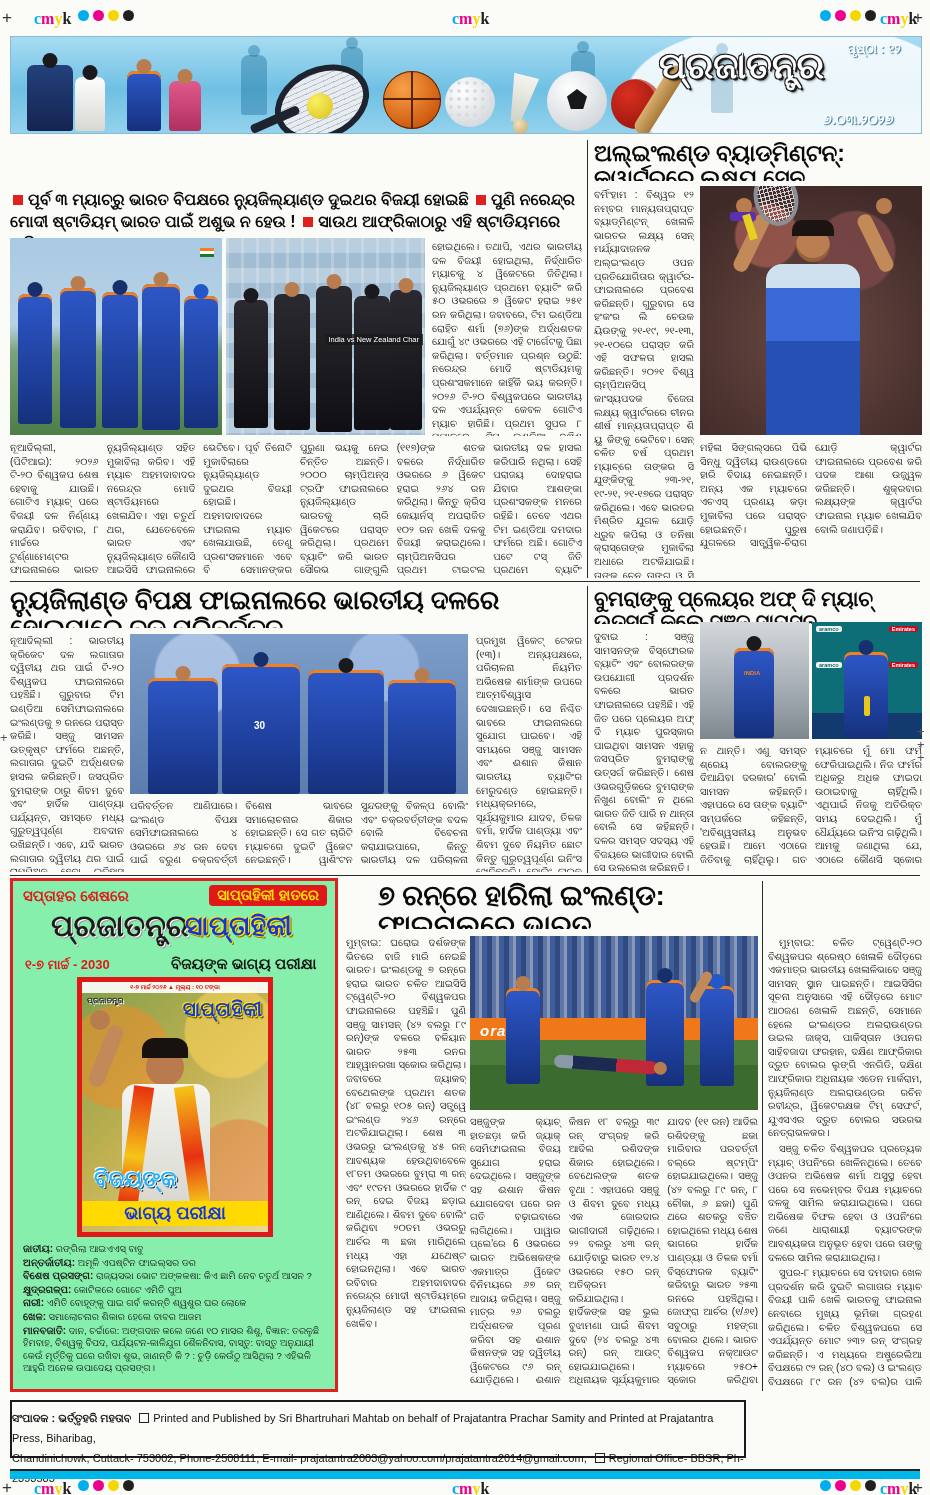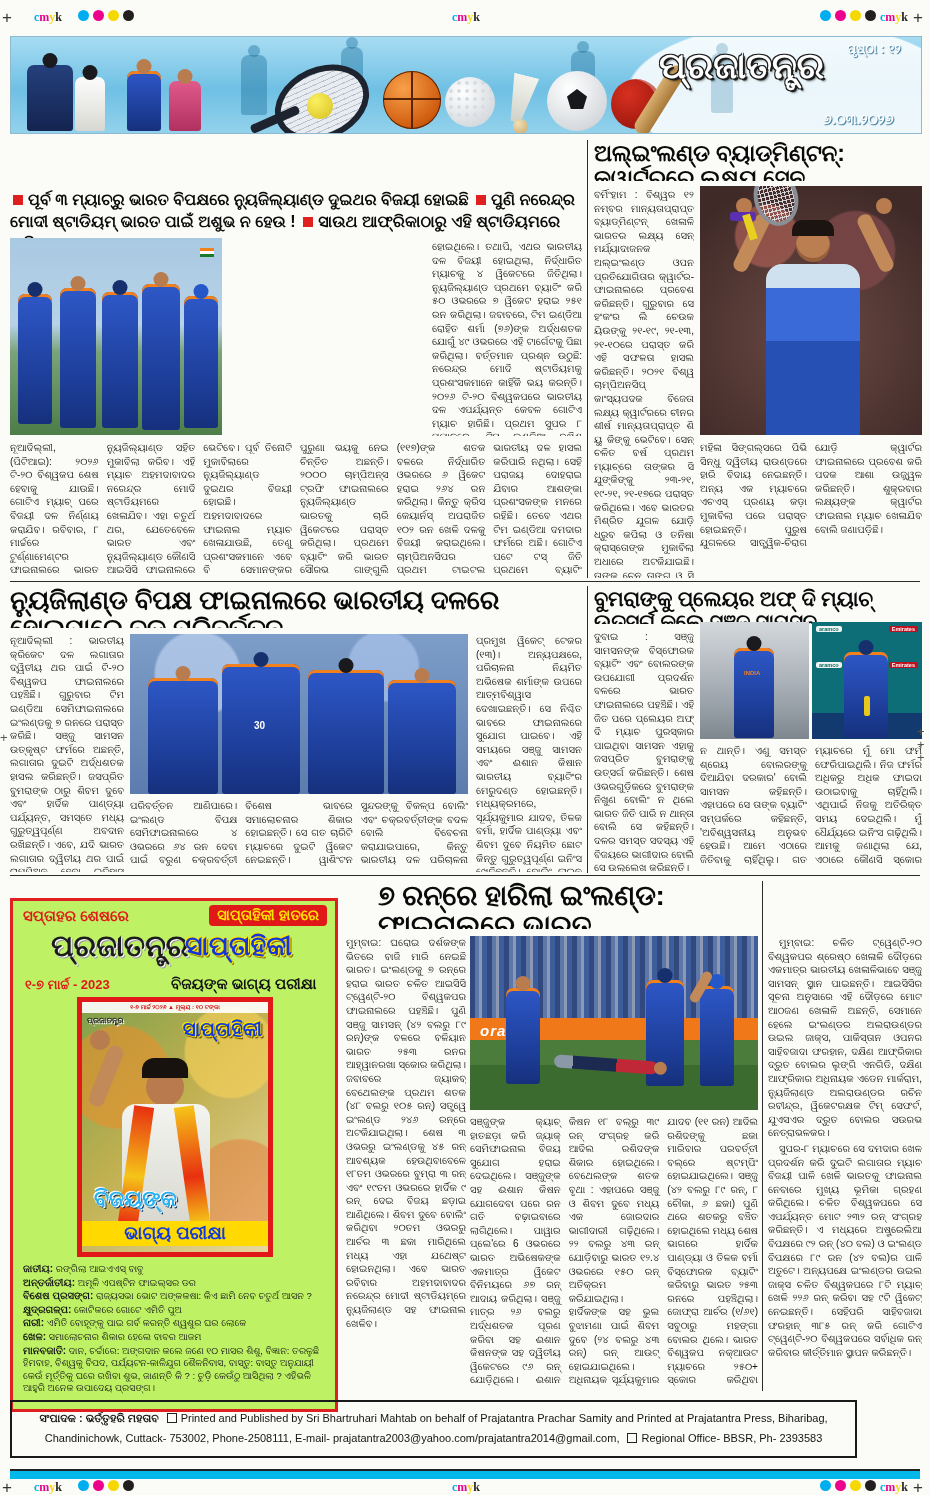--- a/index.html
+++ b/index.html
@@ -1,20 +1,20 @@
 <!DOCTYPE html>
 <html><head>
 <meta charset="utf-8">
 <style>
   html,body{margin:0;padding:0;background:#e8e8e4;}
   #page{position:relative;width:930px;height:1495px;background:#fbfbf7;margin:0 auto;
         font-family:"Liberation Sans","DejaVu Sans",sans-serif;color:#111;overflow:hidden;}
   
   .cross{position:absolute;font-size:17px;color:#333;font-weight:400;}
-  .cmyk-word{position:absolute;font-size:12px;font-weight:700;font-family:"Liberation Serif",serif;letter-spacing:0;}
+  .cmyk-word{position:absolute;font-size:16px;font-weight:700;font-family:"Liberation Serif",serif;letter-spacing:0;}
   .cmyk-word b{font-weight:700;}
   .c1{color:#00aeef}.c2{color:#ec008c}.c3{color:#f5d800}.c4{color:#231f20}
   .dots{position:absolute;display:flex;gap:4px;}
   .dot{width:11px;height:11px;border-radius:50%;}
   
   #banner{position:absolute;left:10px;top:36px;width:910px;height:96px;overflow:hidden;
      background:
        radial-gradient(ellipse 300px 130px at 86% 60%, rgba(255,255,255,.85) 55%, rgba(255,255,255,0) 56%),
        linear-gradient(180deg,#a7dcf2 0%,#6fc0e4 55%,#93d2ec 100%);
      border:1px solid #8fb9cf;}
@@ -56,21 +56,21 @@
   #a1-bullets{position:absolute;left:10px;top:189px;width:574px;font-size:16px;font-weight:700;line-height:22px;color:#0a0a0a;}
   .ph{position:absolute;overflow:hidden;background:#9ab;}
   .chip{position:absolute;background:rgba(25,25,28,.78);color:#fff;font-size:7.5px;padding:1px 4px;white-space:nowrap;}
   .spon{position:absolute;font-size:5.5px;font-weight:700;color:#fff;background:#c01020;padding:0 3px;border-radius:2px;}
   .spon.w{background:#eef2f2;color:#0a6e62;}
   .jersey-num{position:absolute;color:#fff;font-weight:700;font-size:10px;}
   .board-text{position:absolute;color:#fff;font-weight:700;font-style:italic;font-size:15px;letter-spacing:1px;}
   .lying{position:absolute;height:13px;border-radius:7px;background:linear-gradient(90deg,#8a98a8 0 18%,#1c2a52 18% 60%,#c02838 60% 100%);}
   .lying::before{content:"";position:absolute;right:-9px;top:0;width:13px;height:13px;border-radius:50%;background:#b97c4f;}
   
-  #ad{position:absolute;left:10px;top:898px;width:328px;height:514px;background:#bef264;border:3px solid #e02020;box-sizing:border-box;}
+  #ad{position:absolute;left:10px;top:878px;width:328px;height:514px;background:#86efac;border:3px solid #e02020;box-sizing:border-box;}
   #ad-top-left{position:absolute;left:10px;top:6px;font-size:15px;font-weight:800;color:#e01818;}
   #ad-top-right{position:absolute;right:8px;top:4px;font-size:14.5px;font-weight:800;color:#ffe600;background:#e01818;padding:2px 8px;border-radius:4px;}
   #ad-brand{position:absolute;left:38px;top:28px;font-size:30px;font-weight:800;color:#1c1c1c;
      text-shadow:1px 1px 0 #fff,2px 2px 0 #9a9a9a;}
   #ad-brand2{position:absolute;left:172px;top:30px;font-size:27px;font-weight:800;color:#1436d8;
      text-shadow:1px 1px 0 #ffe600,-1px -1px 0 #ffe600,2px 2px 0 #8a6a00;}
   #ad-dates{position:absolute;left:12px;top:76px;font-size:13px;font-weight:800;color:#e01818;}
   #ad-tagline{position:absolute;left:158px;top:74px;font-size:15px;font-weight:800;color:#111;}
   #ad-cover{position:absolute;left:64px;top:96px;width:196px;height:260px;border:5px solid #e01818;box-sizing:border-box;
      background:
@@ -88,22 +88,22 @@
   #cover-title2{position:absolute;left:0;bottom:6px;width:100%;text-align:center;font-size:18px;font-weight:800;color:#1038e0;
      background:#ffd900;padding:2px 0;}
   .ad-item{font-size:9.5px;line-height:12.6px;color:#151515;margin:0 0 1px;}
   .ad-item b{font-size:10px;}
   #ad-items{position:absolute;left:10px;top:362px;width:306px;}
   #ad-banner{position:absolute;left:6px;bottom:5px;width:310px;background:#e01818;color:#fff;
      font-size:14.5px;font-weight:800;text-align:center;padding:4px 0;}
   
   #a6-hl{position:absolute;left:768px;top:879px;width:154px;font-size:15px;font-weight:800;line-height:23px;text-align:center;color:#0a0a0a;}
   
-  #footer-box{position:absolute;left:10px;top:1400px;width:847px;height:58px;border:2px solid #1a1a1a;box-sizing:border-box;
-     font-size:11px;line-height:20px;text-align:center;color:#141414;padding-top:6px;}
+  #footer-box{position:absolute;left:10px;top:1400px;width:736px;height:58px;border:2px solid #1a1a1a;box-sizing:border-box;
+     font-size:11px;line-height:20px;color:#141414;padding-top:6px;}
   #footer-box b{font-weight:700;}
   .obox{display:inline-block;width:8px;height:8px;border:1.3px solid #222;margin:0 4px -1px 8px;}
   #cyanbar{position:absolute;left:10px;top:1469px;width:910px;height:8px;background:#00b7ea;border-top:2px solid #222;}
 </style>
 </head>
 <body>
 
 <div id="page">
 
   <span class="cross" style="left:2px;top:8px;">+</span>
@@ -163,20 +163,28 @@
 
   <div class="ph" style="left:10px;top:238px;width:212px;height:197px;background:linear-gradient(180deg,#a9c9e2 0%,#b7d2e6 44%,#7aa379 58%,#4d7d48 100%);">
     <div class="fig j-blue cap-navy" style="left:8px;top:56px;width:34px;height:130px;"></div>
     <div class="fig j-blue" style="left:50px;top:50px;width:36px;height:140px;"></div>
     <div class="fig j-blue cap-navy" style="left:92px;top:54px;width:36px;height:136px;"></div>
     <div class="fig j-blue" style="left:132px;top:46px;width:38px;height:146px;"></div>
     <div class="fig j-blue cap-blue" style="left:174px;top:58px;width:34px;height:132px;"></div>
     <div style="position:absolute;right:8px;top:10px;width:14px;height:9px;background:linear-gradient(180deg,#f2811d 33%,#fff 33% 66%,#1a7a2a 66%);"></div>
   </div>
 
+  <div class="ph" style="left:226px;top:238px;width:199px;height:197px;background:repeating-linear-gradient(90deg,rgba(255,255,255,.22) 0 3px,transparent 3px 15px),repeating-linear-gradient(180deg,#b9cede 0 15px,#a2bcd2 15px 30px);">
+    <div class="fig j-black cap-dark" style="left:8px;top:62px;width:34px;height:128px;"></div>
+    <div class="fig j-black" style="left:48px;top:56px;width:36px;height:136px;"></div>
+    <div class="fig j-black" style="left:90px;top:48px;width:36px;height:146px;"></div>
+    <div class="fig j-black cap-dark" style="left:128px;top:58px;width:36px;height:134px;"></div>
+    <div class="fig j-black" style="left:164px;top:52px;width:32px;height:140px;"></div>
+    <div class="chip" style="right:2px;top:96px;">India vs New Zealand Char</div>
+  </div>
 
   <div class="txt" style="left:432px;top:240px;width:150px;height:196px;">ହୋଇଥିଲେ। ତଥାପି, ଏଥର ଭାରତୀୟ ଦଳ ବିଜୟୀ ହୋଇଥିଲା, ନିର୍ଦ୍ଧାରିତ ମ୍ୟାଚକୁ ୪ ୱିକେଟରେ ଜିତିଥିଲା। ନ୍ୟୁଜିଲ୍ୟାଣ୍ଡ ପ୍ରଥମେ ବ୍ୟାଟିଂ କରି ୫୦ ଓଭରରେ ୭ ୱିକେଟ ହରାଇ ୨୫୧ ରନ କରିଥିଲା। ଜବାବରେ, ଟିମ ଇଣ୍ଡିଆ ରୋହିତ ଶର୍ମା (୭୬)ଙ୍କ ଅର୍ଦ୍ଧଶତକ ଯୋଗୁଁ ୪୯ ଓଭରରେ ଏହି ଟାର୍ଗେଟକୁ ପିଛା କରିଥିଲା। ବର୍ତ୍ତମାନ ପ୍ରଶ୍ନ ଉଠୁଛି: ନରେନ୍ଦ୍ର ମୋଦି ଷ୍ଟାଡିୟମକୁ ପ୍ରଶଂସକମାନେ କାହିଁକି ଭୟ କରନ୍ତି। ୨୦୨୬ ଟି-୨୦ ବିଶ୍ୱକପରେ ଭାରତୀୟ ଦଳ ଏପର୍ଯ୍ୟନ୍ତ କେବଳ ଗୋଟିଏ ମ୍ୟାଚ ହାରିଛି। ପ୍ରଥମ ସୁପର ୮ ମ୍ୟାଚରେ, ଟିମ ଇଣ୍ଡିଆ ଦକ୍ଷିଣ ଆଫ୍ରିକା ଠାରୁ ଏହି ଷ୍ଟାଡିୟମରେ ହାରିଥିଲା।</div>
 
   <div class="txt cols6" style="left:10px;top:441px;width:572px;height:137px;">ନୂଆଦିଲ୍ଲୀ, (ପିଟିଆଇ): ୨୦୨୬ ଟି-୨୦ ବିଶ୍ୱକପ ଶେଷ ହେବାକୁ ଯାଉଛି। ଗୋଟିଏ ମ୍ୟାଚ୍ ପରେ ବିଜୟୀ ଦଳ ନିର୍ଣ୍ଣୟ କରାଯିବ। ରବିବାର, ୮ ମାର୍ଚ୍ଚରେ ଟୁର୍ଣ୍ଣାମେଣ୍ଟର ଫାଇନାଲରେ ଭାରତ ନ୍ୟୁଜିଲ୍ୟାଣ୍ଡ ସହିତ ମୁକାବିଲା କରିବ। ଏହି ମ୍ୟାଚ ଅହମଦାବାଦର ନରେନ୍ଦ୍ର ମୋଦି ଷ୍ଟାଡିୟମରେ ଖେଳାଯିବ। ଏହା ଚତୁର୍ଥ ଥର, ଯେତେବେଳେ ଭାରତ ଏବଂ ନ୍ୟୁଜିଲ୍ୟାଣ୍ଡ କୌଣସି ଆଇସିସି ଫାଇନାଲରେ ଭେଟିବେ। ପୂର୍ବ ତିନୋଟି ମୁକାବିଲାରେ ନ୍ୟୁଜିଲ୍ୟାଣ୍ଡ ଦୁଇଥର ବିଜୟୀ ହୋଇଛି। ଅହମଦାବାଦରେ ଫାଇନାଲ ମ୍ୟାଚ ଖେଳାଯାଉଛି, ତେଣୁ ପ୍ରଶଂସକମାନେ ଏବେ ବି ସେମାନଙ୍କର ପୁରୁଣା ଭୟକୁ ନେଇ ଚିନ୍ତିତ ଅଛନ୍ତି। ୨୦୦୦ ଚାମ୍ପିଅନ୍ସ ଟ୍ରଫି ଫାଇନାଲରେ ନ୍ୟୁଜିଲ୍ୟାଣ୍ଡ ଭାରତକୁ ଚାରି ୱିକେଟରେ ପରାସ୍ତ କରିଥିଲା। ପ୍ରଥମେ ବ୍ୟାଟିଂ କରି ଭାରତ ସୌରଭ ଗାଙ୍ଗୁଲି (୧୧୭)ଙ୍କ ଶତକ ବଳରେ ନିର୍ଦ୍ଧାରିତ ଓଭରରେ ୬ ୱିକେଟ ହରାଇ ୨୬୪ ରନ କରିଥିଲା। କିନ୍ତୁ କ୍ରିସ କେୟାର୍ନସ୍ ଅପରାଜିତ ୧୦୨ ରନ ଖେଳି ଦଳକୁ ବିଜୟୀ କରାଇଥିଲେ। ଚାମ୍ପିଅନସିପର ପ୍ରଥମ ଟାଇଟଲ ଭାରତୀୟ ଦଳ ହାସଲ କରିପାରି ନଥିଲା। ସେହି ପରାଜୟ ଦୋହରାଇ ଯିବାର ଆଶଙ୍କା ପ୍ରଶଂସକଙ୍କ ମନରେ ରହିଛି। ତେବେ ଏଥର ଟିମ ଇଣ୍ଡିଆ ଦମଦାର ଫର୍ମରେ ଅଛି। ଗୋଟିଏ ପଟେ ଟସ୍ ଜିତି ପ୍ରଥମେ ବ୍ୟାଟିଂ କରିବାକୁ ଦୁଇ ଦଳ ଚାହିଁବେ। ପିଚ୍ ରିପୋର୍ଟ ଅନୁଯାୟୀ ଏଠାରେ ବଡ଼ ସ୍କୋର ହେବାର ସମ୍ଭାବନା ରହିଛି। ଦର୍ଶକଙ୍କ ଭରପୂର ସମର୍ଥନ ଟିମ ଇଣ୍ଡିଆକୁ ମିଳିବ ବୋଲି ଆଶା କରାଯାଉଛି।</div>
 
   <div class="vrule" style="left:587px;top:140px;height:438px;"></div>
 
   <div class="hl" style="left:594px;top:141px;width:328px;height:40px;font-size:23px;">ଅଲ୍‌ଇଂଲଣ୍ଡ ବ୍ୟାଡ୍‌ମିଣ୍ଟନ୍: କ୍ୱାର୍ଟରରେ ଲକ୍ଷ୍ୟ ସେନ୍</div>
   <div class="txt" style="left:594px;top:188px;width:100px;height:390px;">ବର୍ମିଂହାମ : ବିଶ୍ୱର ୧୨ ନମ୍ବର ମାନ୍ୟତାପ୍ରାପ୍ତ ବ୍ୟାଡ୍‌ମିଣ୍ଟନ୍ ଖେଳାଳି ଭାରତର ଲକ୍ଷ୍ୟ ସେନ୍ ମର୍ଯ୍ୟାଦାଜନକ ଅଲ୍‌ଇଂଲଣ୍ଡ ଓପନ ପ୍ରତିଯୋଗିତାର କ୍ୱାର୍ଟର-ଫାଇନାଲରେ ପ୍ରବେଶ କରିଛନ୍ତି। ଗୁରୁବାର ସେ ହଂକଂର ଲି ଚେଉକ ୟିଉଙ୍କୁ ୨୧-୧୯, ୨୧-୧୩, ୨୧-୧୦ରେ ପରାସ୍ତ କରି ଏହି ସଫଳତା ହାସଲ କରିଛନ୍ତି। ୨୦୨୧ ବିଶ୍ୱ ଚାମ୍ପିଅନସିପ୍ କାଂସ୍ୟପଦକ ବିଜେତା ଲକ୍ଷ୍ୟ କ୍ୱାର୍ଟରରେ ଚୀନର ଶୀର୍ଷ ମାନ୍ୟତାପ୍ରାପ୍ତ ଶି ୟୁ କିଙ୍କୁ ଭେଟିବେ। ସେନ୍ ଚଳିତ ବର୍ଷ ପ୍ରଥମ ମ୍ୟାଚ୍‌ରେ ତାଙ୍କର ସି ଯୁଙ୍କିଙ୍କୁ ୨୩-୨୧, ୧୯-୨୧, ୨୧-୧୭ରେ ପରାସ୍ତ କରିଥିଲେ। ଏବେ ଭାରତର ମିଶ୍ରିତ ଯୁଗଳ ଯୋଡ଼ି ଧ୍ରୁବ କପିଲା ଓ ତନିଷା କ୍ରାସ୍ତୋଙ୍କ ମୁକାବିଲା ଅଧାରେ ଅଟକିଯାଇଛି। ତାଙ୍କ ଚେନ୍ ତାଙ୍ଗ ଓ ସି ଯିଙ୍ଗ ସୁଏଙ୍କ ବିପକ୍ଷରେ ମୁକାବିଲା ଚାଲିଛି।</div>
 
@@ -234,21 +242,21 @@
   <span class="cross" style="left:917px;top:724px;font-size:13px;color:#555;">+</span>
   <span class="cross" style="left:917px;top:737px;font-size:13px;color:#555;">+</span>
   <span class="cross" style="left:917px;top:750px;font-size:13px;color:#555;">+</span>
   <span class="cross" style="left:0px;top:730px;font-size:13px;color:#555;">+</span>
 
   <div id="ad">
     <div id="ad-top-left">ସପ୍ତାହର ଶେଷରେ</div>
     <div id="ad-top-right">ସାପ୍ତାହିକୀ ହାତରେ</div>
     <div id="ad-brand">ପ୍ରଜାତନ୍ତ୍ର</div>
     <div id="ad-brand2">ସାପ୍ତାହିକୀ</div>
-    <div id="ad-dates">୧-୭ ମାର୍ଚ୍ଚ - 2023</div>
+    <div id="ad-dates">୧-୭ ମାର୍ଚ୍ଚ - 2030</div>
     <div id="ad-tagline">ବିଜୟଙ୍କ ଭାଗ୍ୟ ପରୀକ୍ଷା</div>
     <div id="ad-cover">
       <div id="cover-topline">୧-୭ ମାର୍ଚ୍ଚ ୨୦୨୬ ▲ ମୂଲ୍ୟ : ୧୦ ଟଙ୍କା</div>
       <div id="cover-brand-small">ପ୍ରଜାତନ୍ତ୍ର</div>
       <div id="cover-masthead">ସାପ୍ତାହିକୀ</div>
 
       <div style="position:absolute;left:64px;top:66px;width:38px;height:38px;border-radius:50%;background:#b97a4e;"></div>
       <div style="position:absolute;left:60px;top:56px;width:46px;height:20px;border-radius:12px 12px 0 0;background:#17120e;"></div>
       <div style="position:absolute;left:40px;top:102px;width:88px;height:120px;border-radius:14px 14px 0 0;background:linear-gradient(180deg,#f4f4f0,#d8d8d0);"></div>
       <div style="position:absolute;left:44px;top:104px;width:20px;height:118px;background:linear-gradient(180deg,#e83010,#f5c518 60%,#e83010);transform:rotate(8deg);"></div>
@@ -279,20 +287,21 @@
     <div class="fig j-blue cap-blue" style="left:230px;top:50px;width:34px;height:100px;"></div>
     <div class="arm" style="left:226px;top:34px;width:10px;height:34px;transform:rotate(30deg);"></div>
     <div class="lying" style="left:84px;top:122px;width:104px;transform:rotate(4deg);"></div>
   </div>
   <div class="txt cols3" style="left:470px;top:1115px;width:288px;height:276px;"><span>ସଞ୍ଜୁଙ୍କ କ୍ୟାଚ୍ ହାତଛଡ଼ା କରି ଜ୍ୟାକ୍ ସେମିଫାଇନାଲ ବିଜୟ ସୁଯୋଗ ହରାଇ ଦେଇଥିଲେ। ସଞ୍ଜୁଙ୍କ ସହ ଈଶାନ କିଷନ ଯୋଗଦେବା ପରେ ରନ ଗତି ବଢ଼ାଇବାରେ ଲାଗିଥିଲେ। ପାୱାର ପ୍ଲେ'ରେ 6 ଓଭରରେ ଭାରତ ଅଭିଷେକଙ୍କ ଏକମାତ୍ର ୱିକେଟ ବିନିମୟରେ ୬୭ ରନ୍ ଆଦାୟ କରିଥିଲା। ସଞ୍ଜୁ ମାତ୍ର ୨୬ ବଲରୁ ଅର୍ଦ୍ଧଶତକ ପୂରଣ କରିବା ସହ ଈଶାନ କିଷନଙ୍କ ସହ ଦ୍ୱିତୀୟ ୱିକେଟରେ ୯୬ ରନ୍ ଯୋଡ଼ିଥିଲେ। ଈଶାନ କିଷନ ୧୮ ବଲ୍‌ରୁ ୩୯ ରନ୍ ସଂଗ୍ରହ କରି ଆଦିଲ ରଶିଦଙ୍କ ଶିକାର ହୋଇଥିଲେ। ବେଥେଲଙ୍କ ଶତକ ବୃଥା : ଏହାପରେ ସଞ୍ଜୁ ଓ ଶିବମ ଦୁବେ ମଧ୍ୟ ଏକ ଜୋରଦାର ଭାଗୀଦାରୀ ଗଢ଼ିଥିଲେ। ୨୨ ବଲରୁ ୪୩ ରନ୍ ଯୋଡ଼ିବାରୁ ଭାରତ ୧୨.୪ ଓଭରରେ ୧୫୦ ରନ୍ ଅତିକ୍ରମ କରିଯାଇଥିଲା। ହାର୍ଦିକଙ୍କ ସହ ଭୁଲ ବୁଝାମଣା ପାଇଁ ଶିବମ ଦୁବେ (୨୪ ବଲରୁ ୪୩ ରନ୍) ରନ୍ ଆଉଟ୍ ହୋଇଯାଇଥିଲେ। ଅଧିନାୟକ ସୂର୍ଯ୍ୟକୁମାର ଯାଦବ (୧୧ ରନ) ଆଦିଲ ରଶିଦଙ୍କୁ ଛକା ମାରିବାର ପରବର୍ତ୍ତୀ ବଲ୍‌ରେ ଷ୍ଟମ୍ପିଂ ହୋଇଯାଇଥିଲେ। ସଞ୍ଜୁ (୪୨ ବଲରୁ ୮୯ ରନ୍, ୮ ଚୌକା, ୬ ଛକା) ପୁଣି ଥରେ ଶତକରୁ ବଞ୍ଚିତ ହୋଇଥିଲେ ମଧ୍ୟ ଶେଷ ଭାଗରେ ହାର୍ଦିକ ପାଣ୍ଡ୍ୟା ଓ ତିଳକ ବର୍ମା ବିସ୍ଫୋରକ ବ୍ୟାଟିଂ କରିବାରୁ ଭାରତ ୨୫୩ ରନରେ ପହଞ୍ଚିଥିଲା। ଜୋଫ୍ରା ଆର୍ଚର (୧/୬୧) ସବୁଠାରୁ ମହଙ୍ଗା ବୋଲର ଥିଲେ। ଭାରତ ବିଶ୍ୱକପ ନକ୍‌ଆଉଟ ମ୍ୟାଚରେ ୨୫୦+ ସ୍କୋର କରିଥିବା ଏକମାତ୍ର ଦଳ ହୋଇଛି। </span></div>
 
   <div class="vrule" style="left:762px;top:881px;height:510px;"></div>
 
   <div class="txt" style="left:768px;top:936px;width:154px;height:455px;">
     <p>ମୁମ୍ବାଇ: ଚଳିତ ଟ୍ୱେଣ୍ଟି-୨୦ ବିଶ୍ୱକପର ଶ୍ରେଷ୍ଠ ଖେଳାଳି ଦୌଡ଼ରେ ଏକମାତ୍ର ଭାରତୀୟ ଖେଳାଳିଭାବେ ସଞ୍ଜୁ ସାମସନ୍ ସ୍ଥାନ ପାଇଛନ୍ତି। ଆଇସିସିର ସୂଚନା ଅନୁସାରେ ଏହି ଦୌଡ଼ରେ ମୋଟ ଆଠଜଣ ଖେଳାଳି ଅଛନ୍ତି, ସେମାନେ ହେଲେ ଇଂଲଣ୍ଡର ଅଲରାଉଣ୍ଡର ଉଇଲ ଜାକ୍ସ, ପାକିସ୍ତାନ ଓପନର ସାହିବଜାଦା ଫରହାନ, ଦକ୍ଷିଣ ଆଫ୍ରିକାର ଦ୍ରୁତ ବୋଲର ଲୁଙ୍ଗି ଏନଗିଡି, ଦକ୍ଷିଣ ଆଫ୍ରିକାର ଅଧିନାୟକ ଏଡେନ ମାର୍କରାମ, ନ୍ୟୁଜିଲାଣ୍ଡ ଅଲରାଉଣ୍ଡର ରଚିନ ରବୀନ୍ଦ୍ର, ୱିକେଟରକ୍ଷକ ଟିମ୍ ସେଫର୍ଟ, ଯୁଏସଏର ଦ୍ରୁତ ବୋଲର ସଉରଭ ନେତ୍ରାଭଳକର।</p>
+    <p>ସଞ୍ଜୁ ଚଳିତ ବିଶ୍ୱକପର ପ୍ରତ୍ୟେକ ମ୍ୟାଚ୍ ଓପନିଂରେ ଖେଳିନଥିଲେ। ତେବେ ଓପନର ଅଭିଷେକ ଶର୍ମା ଅସୁସ୍ଥ ହେବା ପରେ ସେ ନଭେମ୍ବର ବିପକ୍ଷ ମ୍ୟାଚରେ ଦଳକୁ ସାମିଲ କରାଯାଇଥିଲେ। ପରେ ଅଭିଷେକ ବିଫଳ ହେବା ଓ ଓପନିଂରେ ଜଣେ ଧାରାଶାୟୀ ବ୍ୟାଟରଙ୍କ ଆବଶ୍ୟକତା ଅନୁଭୂତ ହେବା ପରେ ତାଙ୍କୁ ଦଳରେ ସାମିଲ କରାଯାଇଥିଲା।</p>
     <p>ସୁପର-୮ ମ୍ୟାଚରେ ସେ ଦମଦାର ଖେଳ ପ୍ରଦର୍ଶନ କରି ଦୁଇଟି ଲଗାତାର ମ୍ୟାଚ ବିଜୟୀ ପାଳି ଖେଳି ଭାରତକୁ ଫାଇନାଲ ନେବାରେ ମୁଖ୍ୟ ଭୂମିକା ଗ୍ରହଣ କରିଥିଲେ। ଚଳିତ ବିଶ୍ୱକପରେ ସେ ଏପର୍ଯ୍ୟନ୍ତ ମୋଟ ୨୩୨ ରନ୍ ସଂଗ୍ରହ କରିଛନ୍ତି। ଏ ମଧ୍ୟରେ ଅଷ୍ଟ୍ରେଲିଆ ବିପକ୍ଷରେ ୯୨ ରନ୍ (୪୦ ବଲ) ଓ ଇଂଲଣ୍ଡ ବିପକ୍ଷରେ ୮୯ ରନ (୪୨ ବଲ)ର ପାଳି ଅତୁଟେ। ଅନ୍ୟପକ୍ଷେ ଇଂଲଣ୍ଡର ଉଇଲ ଜାକ୍ସ ଚଳିତ ବିଶ୍ୱକପରେ ୮ଟି ମ୍ୟାଚ୍ ଖେଳି ୨୨୬ ରନ୍ କରିବା ସହ ୯ଟି ୱିକେଟ୍ ନେଇଛନ୍ତି। ସେହିପରି ସାହିବଜାଦା ଫରହାନ୍ ୩୮୫ ରନ୍ କରି ଗୋଟିଏ ଟ୍ୱେଣ୍ଟି-୨୦ ବିଶ୍ୱକପରେ ସର୍ବାଧିକ ରନ୍ କରିବାର କୀର୍ତ୍ତିମାନ ସ୍ଥାପନ କରିଛନ୍ତି।</p>
   </div>
 
   <div id="footer-box">
     <div>
       <b>ସଂପାଦକ : </b><b>ଭର୍ତ୍ତୃହରି ମହତାବ</b><span class="obox"></span><span>Printed and Published by Sri Bhartruhari Mahtab on behalf of Prajatantra Prachar Samity and Printed at Prajatantra Press, Biharibag,</span>
     </div>
     <div>
       <span>Chandinichowk, Cuttack- 753002, Phone-2508111, E-mail- prajatantra2003@yahoo.com/prajatantra2014@gmail.com,</span><span class="obox"></span><span>Regional Office- BBSR,  Ph- 2393583</span>
     </div>

